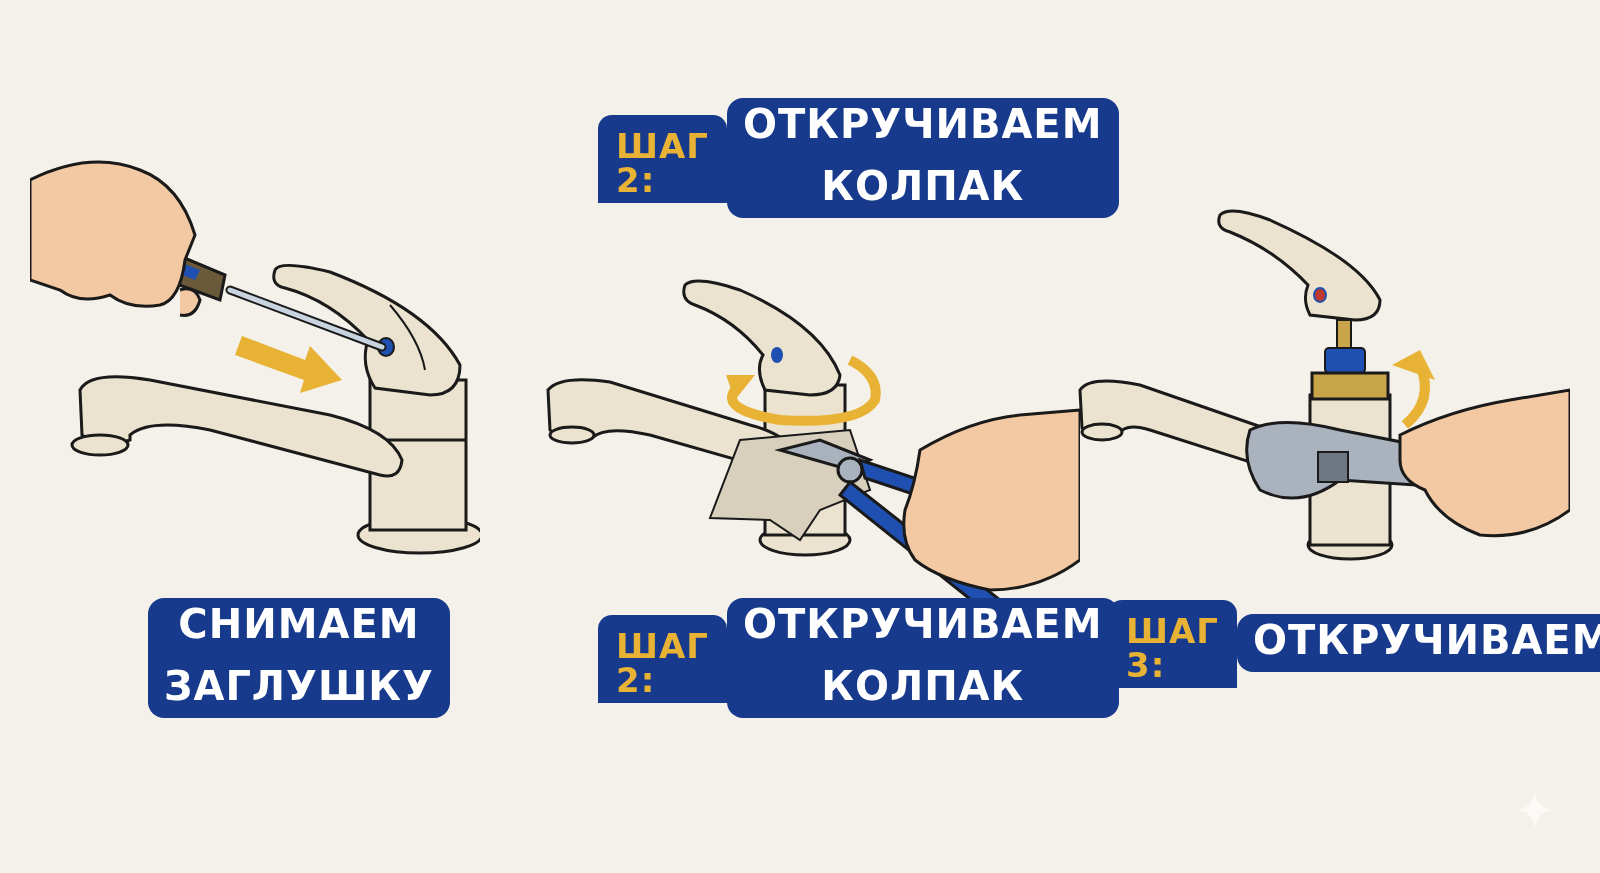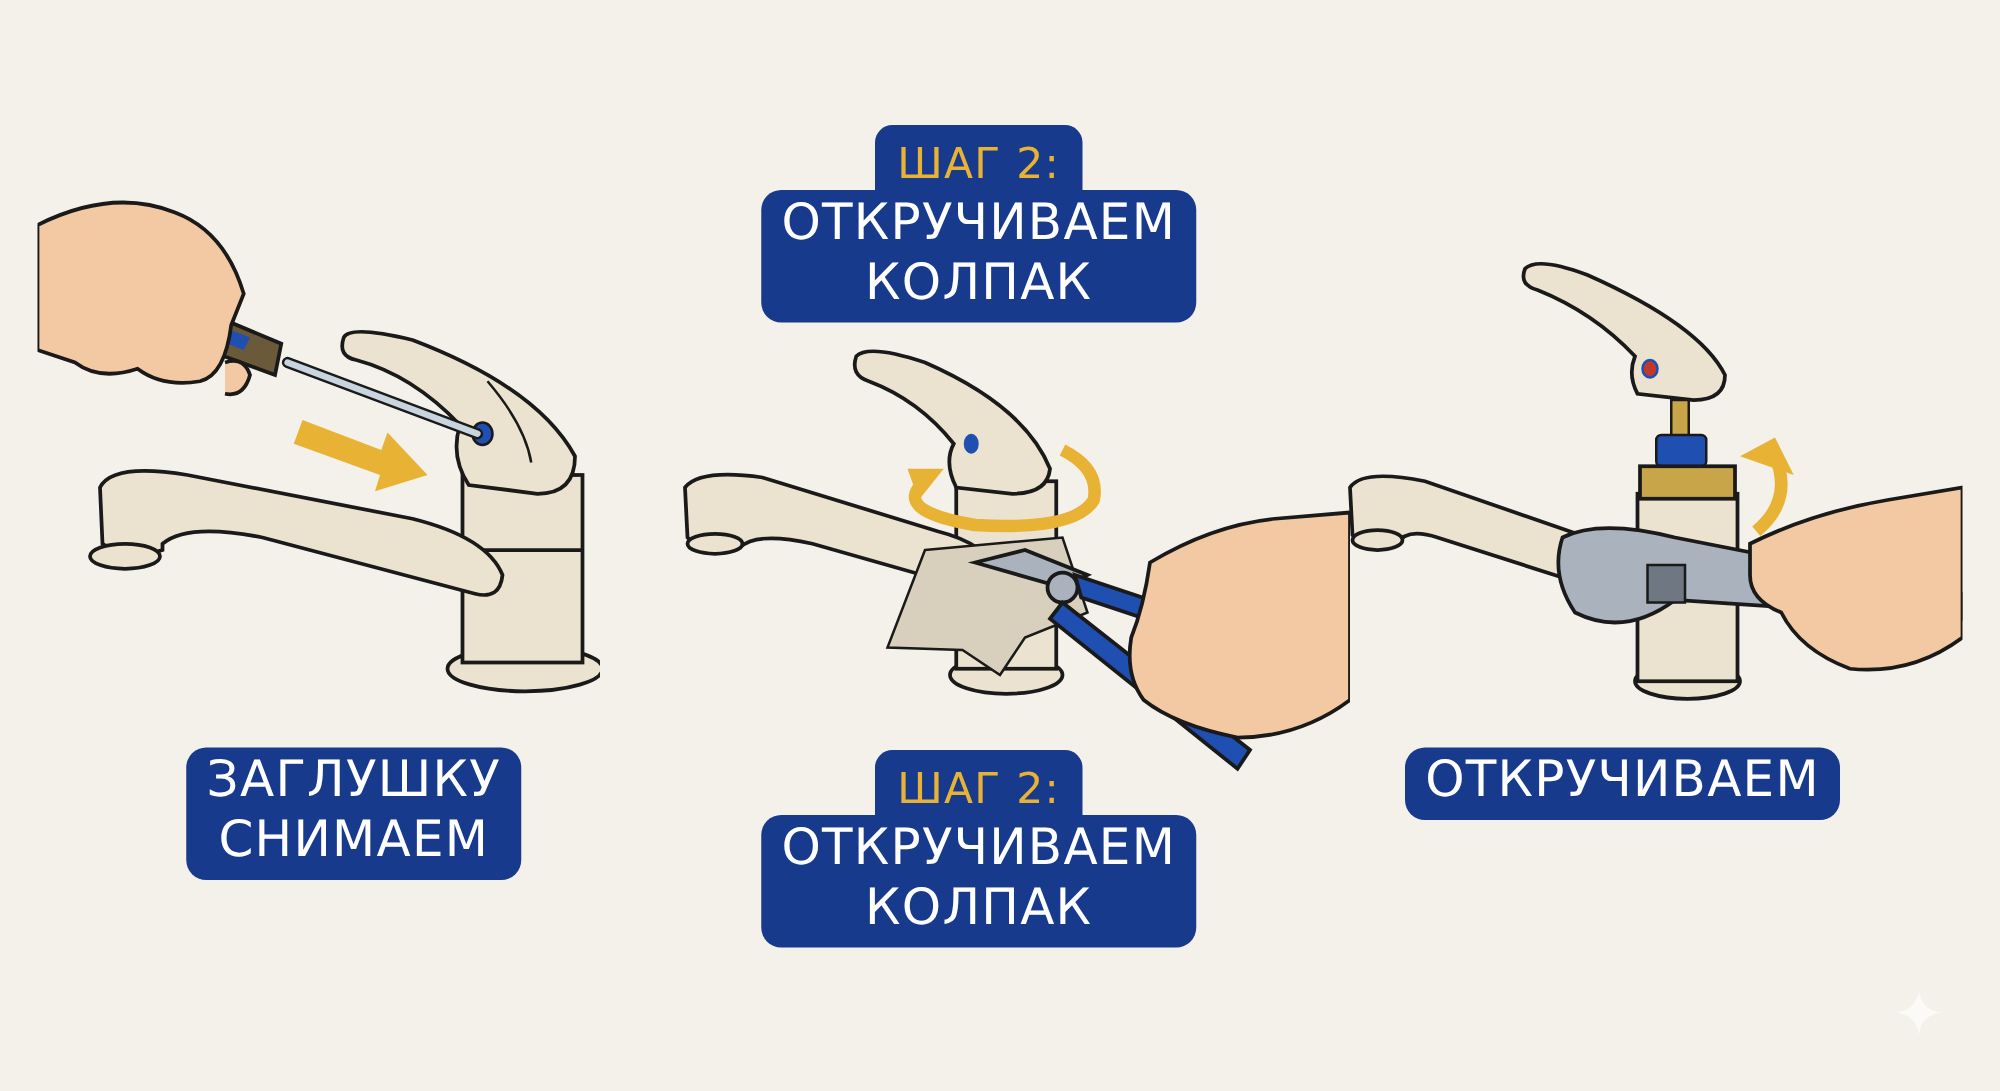--- a/index.html
+++ b/index.html
@@ -4,31 +4,31 @@
   <style>
     html, body { margin: 0; padding: 0; }
     body {
       width: 1600px; height: 873px; overflow: hidden; position: relative;
       background: #f4f1ea;
       font-family: "DejaVu Sans", "Liberation Sans", sans-serif;
     }
     .panel { position: absolute; }
     .illus { position: absolute; }
     .label {
-      position: absolute; display: flex; flex-direction: column; align-items: center;
-      font-weight: normal; text-transform: uppercase; line-height: 1;
+      position: absolute; display: flex; flex-direction: row; align-items: center;
+      font-weight: bold; text-transform: uppercase; line-height: 1;
     }
     .label .step {
       background: #173a8c; color: #e8b234; font-size: 34px;
       padding: 14px 18px 6px; border-radius: 14px 14px 0 0; letter-spacing: 1px;
     }
     .label .body {
       background: #173a8c; color: #ffffff; font-size: 40px;
       padding: 6px 16px 12px; border-radius: 16px; text-align: center;
-      display: flex; flex-direction: column; align-items: center; gap: 8px;
+      display: flex; flex-direction: column; align-items: center; gap: 22px;
       margin-top: -2px; letter-spacing: 1px;
     }
     .sparkle { position: absolute; left: 1515px; top: 790px; width: 40px; height: 40px; }
   </style>
 </head>
 <body>
 
 <div class="panel">
   <svg class="illus" style="left:30px;top:140px" width="450" height="420" viewBox="0 0 450 420">
 
@@ -54,22 +54,22 @@
     <path d="M0 40 Q60 10 110 30 Q150 45 165 95 L155 120 Q150 160 130 165 Q100 170 80 155 Q50 165 30 150 L0 140 Z" fill="#f3c9a3" stroke="#1a1a1a" stroke-width="3"></path>
     <path d="M150 150 Q165 145 170 160 Q165 178 150 175" fill="#f3c9a3" stroke="#1a1a1a" stroke-width="3"></path>
 
     <g>
       <path d="M212 196 L275 220 L280 206 L312 240 L270 253 L274 240 L205 215 Z" fill="#e8b234"></path>
     </g>
   </svg>
 
   <div class="label" style="left:148px;top:600px;width:270px">
     <div class="body">
+      <span>СНИМАЕМ</span>
       <span>ЗАГЛУШКУ</span>
-      <span>СНИМАЕМ</span>
     </div>
   </div>
 </div>
 
 <div class="panel">
   <div class="label" style="left:598px;top:100px;width:370px">
     <div class="step">ШАГ 2:</div>
     <div class="body">
       <span>ОТКРУЧИВАЕМ</span>
       <span>КОЛПАК</span>
@@ -134,20 +134,21 @@
       <path d="M352 175 L380 160 L395 190 Z" fill="#e8b234"></path>
     </g>
 
     <path d="M210 240 Q240 225 300 240 L530 285 L530 305 L300 290 Q260 320 220 300 Q200 270 210 240 Z" fill="#a9b2bd" stroke="#1a1a1a" stroke-width="3"></path>
     <rect x="278" y="262" width="30" height="30" fill="#6f7882" stroke="#1a1a1a" stroke-width="2"></rect>
 
     <path d="M360 245 Q410 220 470 210 L530 200 L530 320 Q490 350 440 345 Q400 330 385 300 Q360 290 360 270 Z" fill="#f3c9a3" stroke="#1a1a1a" stroke-width="3"></path>
   </svg>
 
   <div class="label" style="left:1108px;top:600px;width:380px">
+    <div class="step">ШАГ 3:</div>
     <div class="body">
       <span>ОТКРУЧИВАЕМ</span>
     </div>
   </div>
 </div>
 
 <svg class="sparkle" viewBox="0 0 40 40">
   <path d="M20 2 Q22 18 38 20 Q22 22 20 38 Q18 22 2 20 Q18 18 20 2 Z" fill="#fbfaf6"></path>
 </svg>
 

